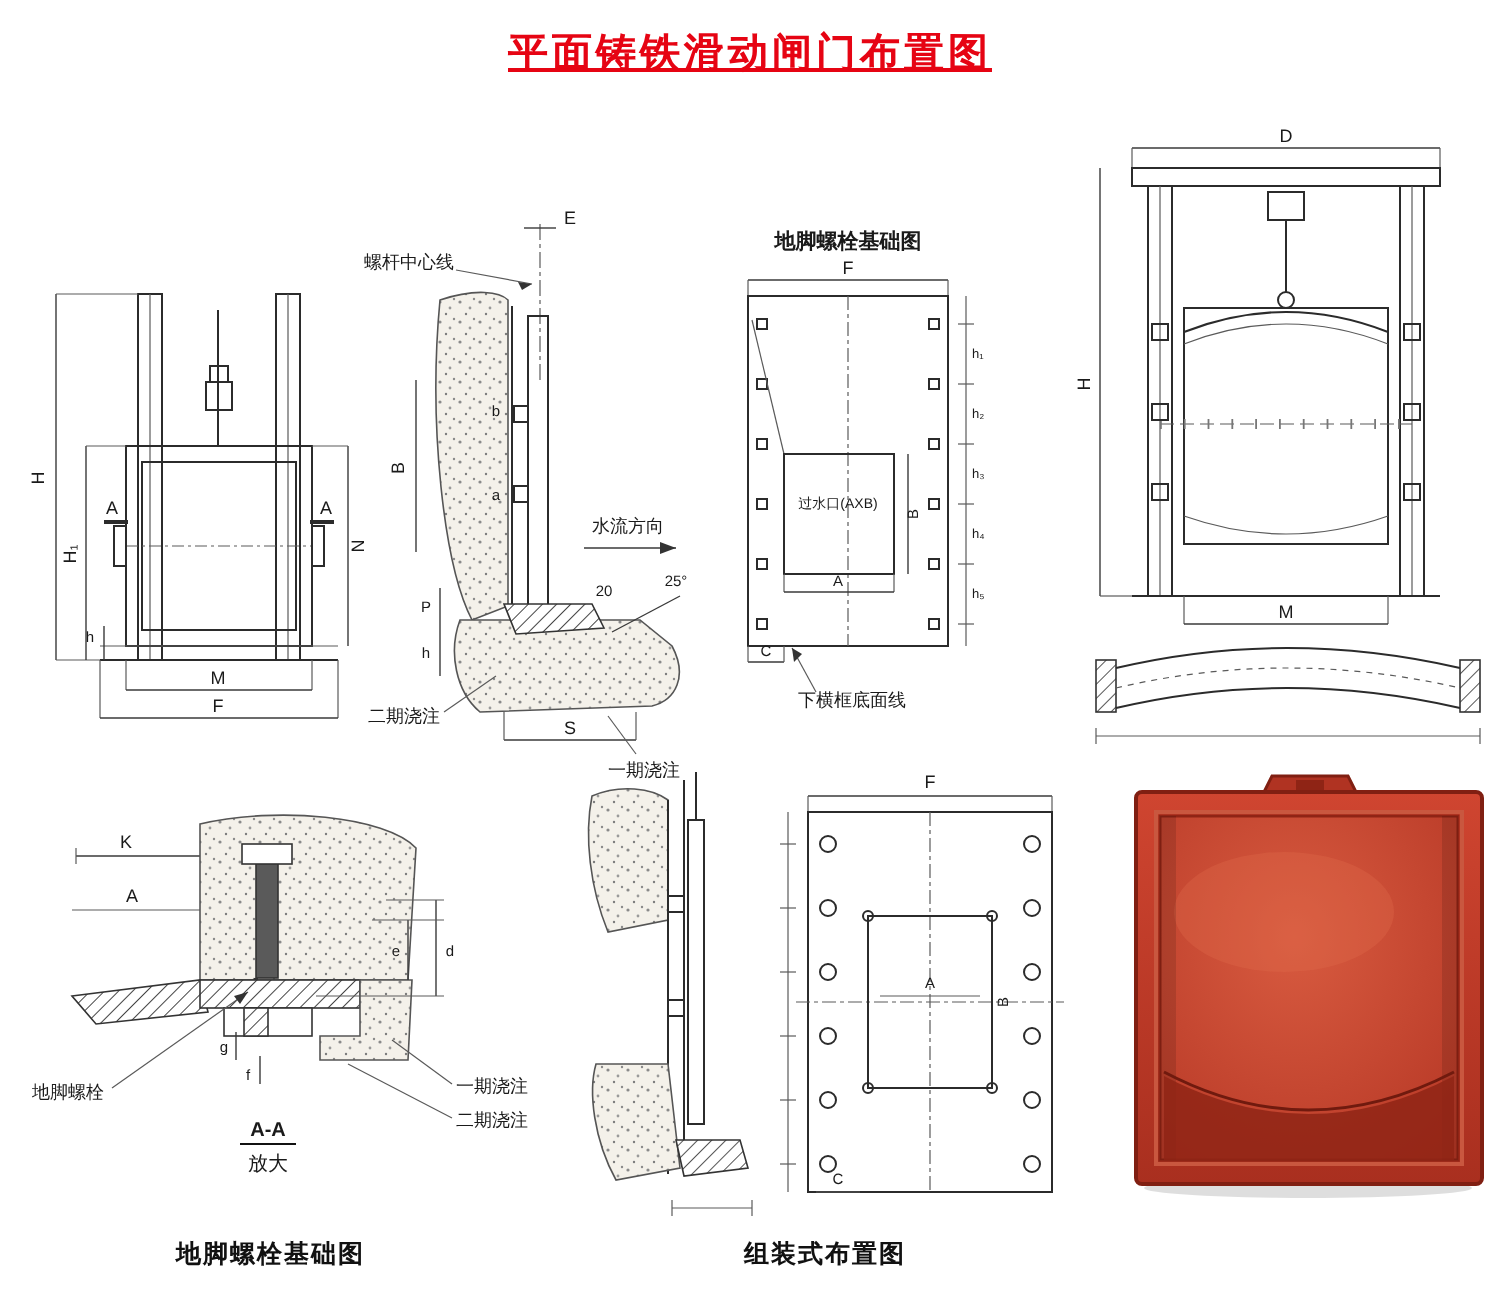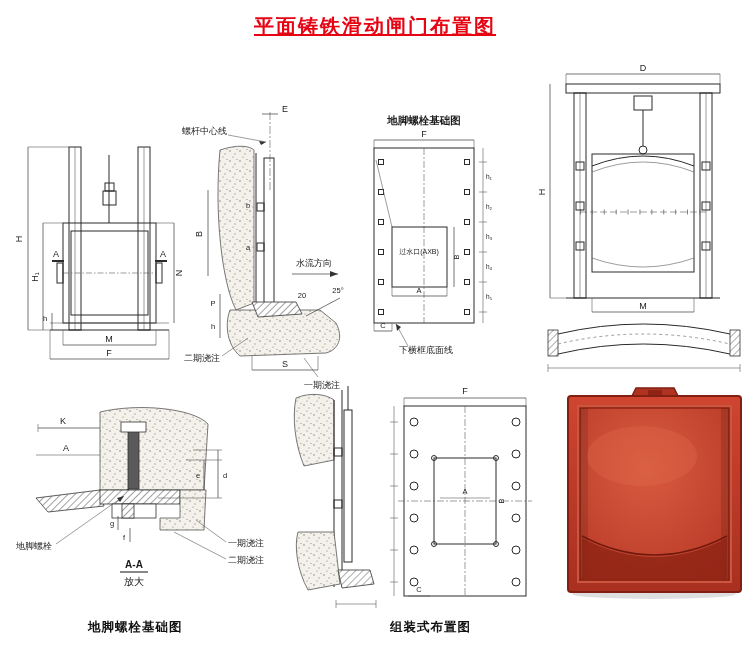--- a/index.html
+++ b/index.html
@@ -11,21 +11,21 @@
   .fig { position:absolute; }
   .f1 { left:12px;  top:135px; }
   .f2 { left:178px; top:98px;  }
   .f3 { left:362px; top:112px; }
   .f4 { left:538px; top:62px;  }
   .f5 { left:8px;   top:398px; }
   .f6 { left:282px; top:382px; }
   .photo { left:562px; top:386px; }
   .cap { position:absolute; font-size:12.5px; font-weight:bold; color:#111; letter-spacing:1px; }
   .cap-integral  { left:88px;  top:619px; }
-  .cap-assembled { left:372px; top:619px;margin-left:18px; }
+  .cap-assembled { left:372px; top:619px; }
   svg { overflow:visible; display:block; }
   svg text { font-family:"Liberation Sans", sans-serif; fill:#1a1a1a; }
   .ln   { stroke:#2b2b2b; stroke-width:1;   fill:none; }
   .thin { stroke:#5a5a5a; stroke-width:.6;  fill:none; }
   .dim  { stroke:#3a3a3a; stroke-width:.7;  fill:none; }
   .lbl  { font-size:9px; }
   .sm   { font-size:7.5px; }
   .cjk  { font-size:9px; }
   .arrow { fill:#333; stroke:none; }
 </style>

